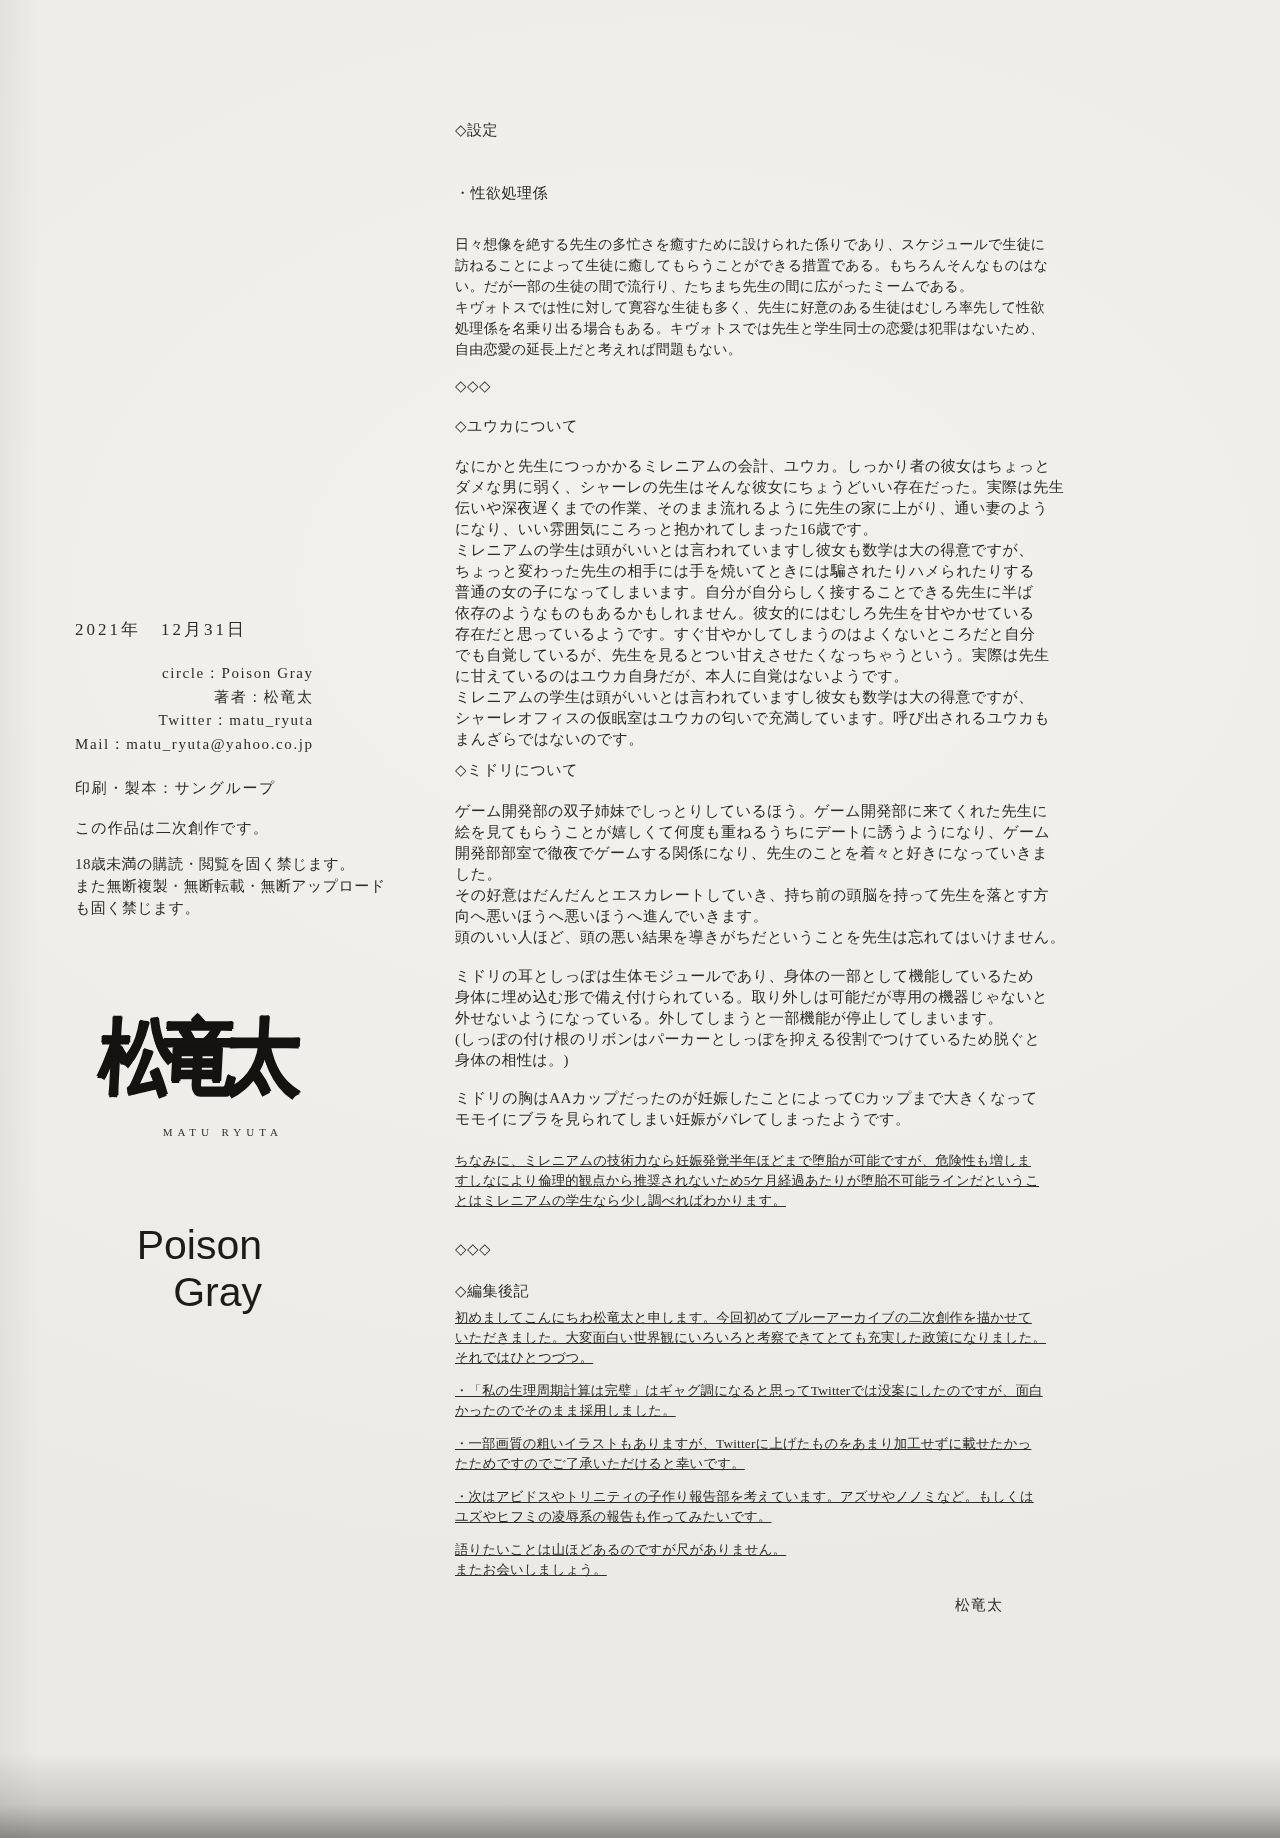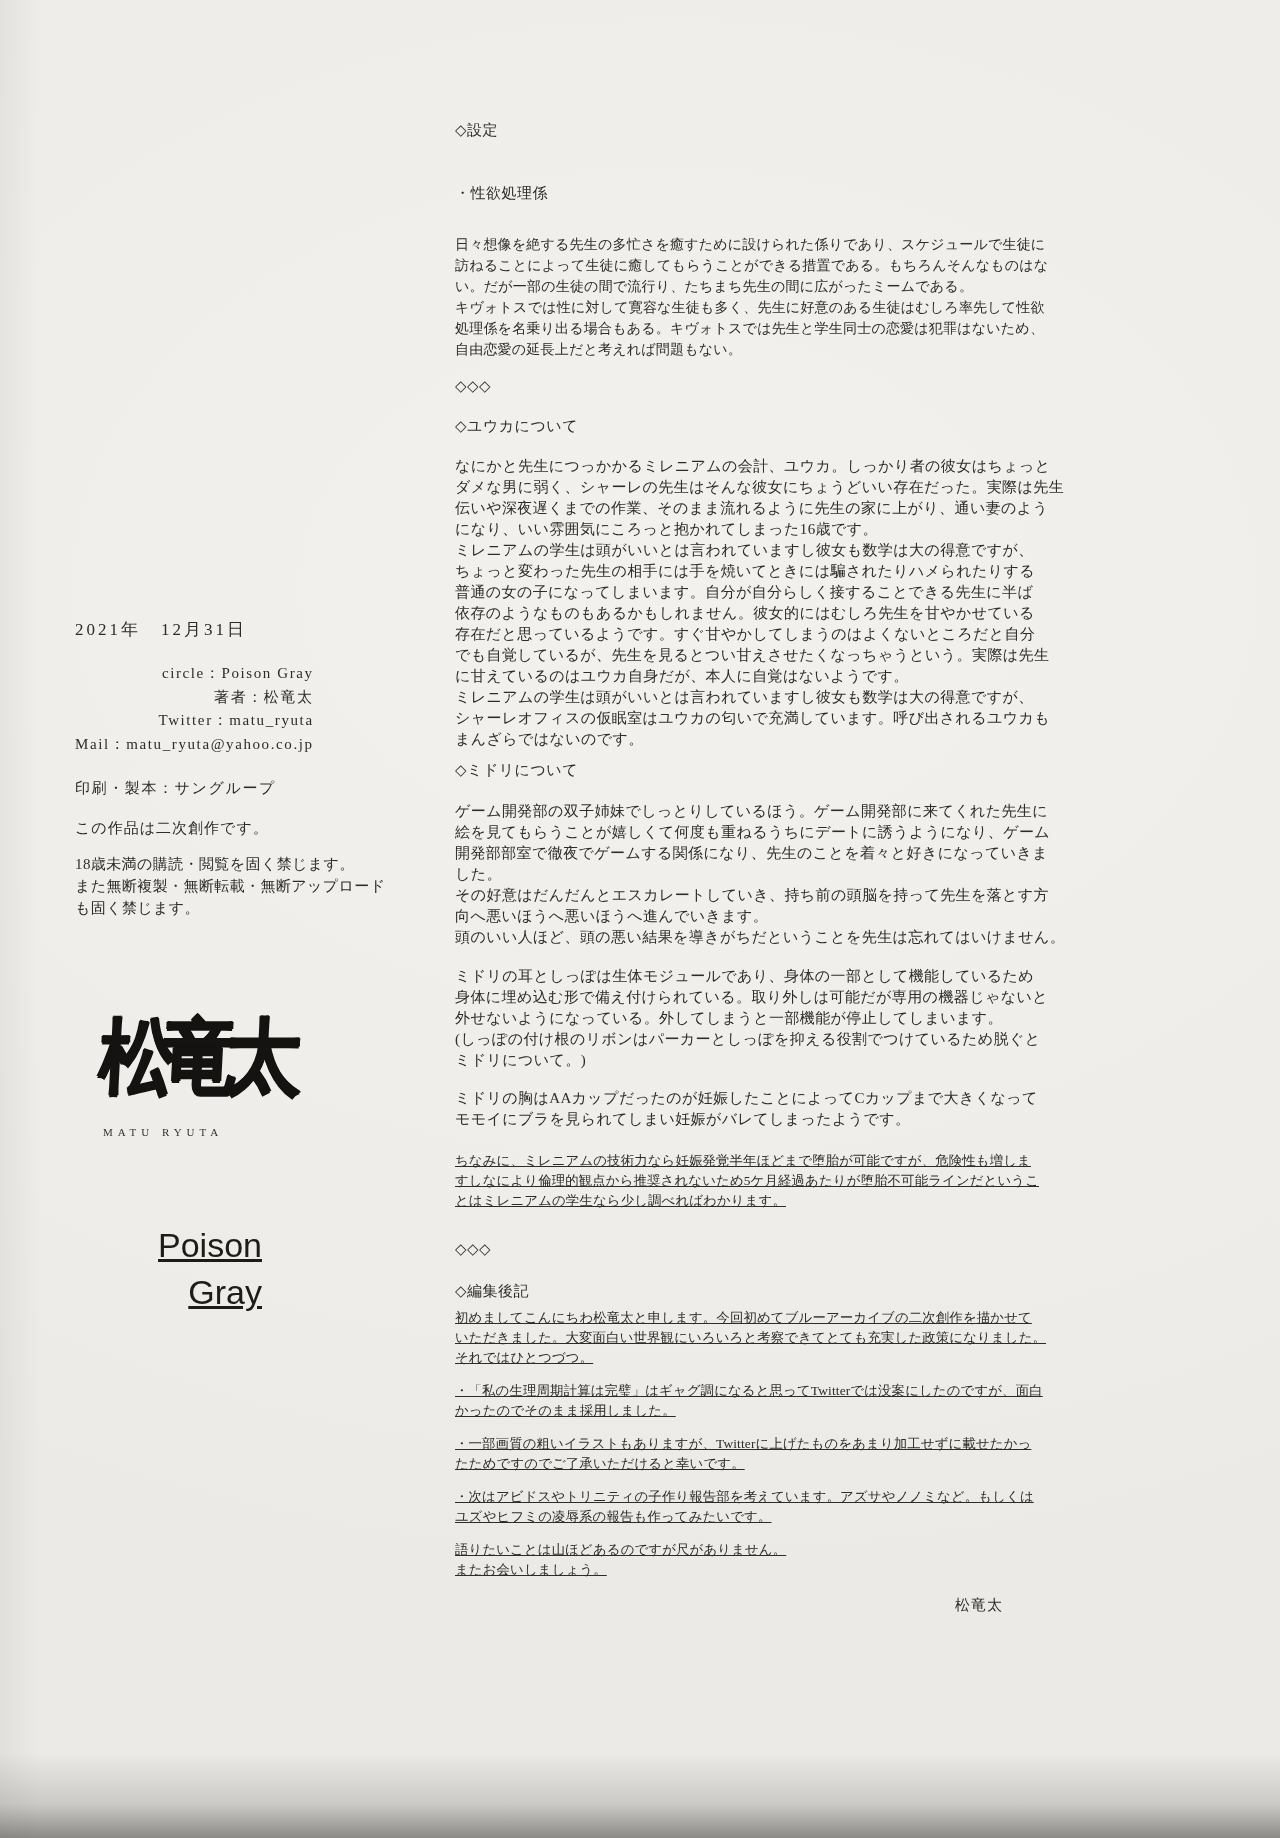--- a/index.html
+++ b/index.html
@@ -34,26 +34,26 @@
   .warning{left:75px;top:853px;font-size:15px;line-height:22px;letter-spacing:0.4px;}
 
   .logo{
     left:103px;top:998px;width:210px;
     font-size:76px;font-weight:900;letter-spacing:-13px;line-height:110px;
     color:#141311;
     transform:skewX(-3deg) scaleY(1.08);transform-origin:left top;
     text-shadow:1px 0 currentColor,-1px 0 currentColor,0 1px currentColor,0 -1px currentColor;
     white-space:nowrap;
   }
-  .romaji{left:103px;top:1126px;width:180px;text-align:left;
+  .romaji{left:103px;top:1126px;width:180px;text-align:right;
     font-size:11px;letter-spacing:5px;color:#34322f;
     font-family:"Liberation Serif","DejaVu Serif",serif;}
   .circle-name{left:58px;top:1222px;width:204px;text-align:right;
     font-family:"Liberation Sans","DejaVu Sans",sans-serif;
-    font-size:34px;line-height:47px;color:#1d1c1a;text-decoration:underline;}
+    font-size:41px;line-height:47px;color:#1d1c1a;}
 
   
   .main{position:absolute;left:455px;top:120px;width:620px;}
   .h{font-size:15px;line-height:21px;letter-spacing:0.5px;}
   .p{line-height:21px;}
   .sz-s{font-size:14px;letter-spacing:0.2px;}
   .sz-m{font-size:15px;letter-spacing:0.4px;}
   .sz-xs{font-size:13.4px;letter-spacing:0.15px;line-height:20px;text-decoration:underline;}
   .line{white-space:nowrap;}
   .sig{font-size:15px;letter-spacing:1px;text-align:right;padding-right:72px;}
@@ -127,21 +127,21 @@
         <div class="line">した。</div>
         <div class="line">その好意はだんだんとエスカレートしていき、持ち前の頭脳を持って先生を落とす方</div>
         <div class="line">向へ悪いほうへ悪いほうへ進んでいきます。</div>
         <div class="line">頭のいい人ほど、頭の悪い結果を導きがちだということを先生は忘れてはいけません。</div>
       </div>
     <div class="p sz-m mb17">
         <div class="line">ミドリの耳としっぽは生体モジュールであり、身体の一部として機能しているため</div>
         <div class="line">身体に埋め込む形で備え付けられている。取り外しは可能だが専用の機器じゃないと</div>
         <div class="line">外せないようになっている。外してしまうと一部機能が停止してしまいます。</div>
         <div class="line">(しっぽの付け根のリボンはパーカーとしっぽを抑える役割でつけているため脱ぐと</div>
-        <div class="line">ミドリについて。)</div>
+        <div class="line">身体の相性は。)</div>
       </div>
     <div class="p sz-m mb21">
         <div class="line">ミドリの胸はAAカップだったのが妊娠したことによってCカップまで大きくなって</div>
         <div class="line">モモイにブラを見られてしまい妊娠がバレてしまったようです。</div>
       </div>
     <div class="p sz-xs mb28">
         <div class="line">ちなみに、ミレニアムの技術力なら妊娠発覚半年ほどまで堕胎が可能ですが、危険性も増しま</div>
         <div class="line">すしなにより倫理的観点から推奨されないため5ケ月経過あたりが堕胎不可能ラインだというこ</div>
         <div class="line">とはミレニアムの学生なら少し調べればわかります。</div>
       </div>

